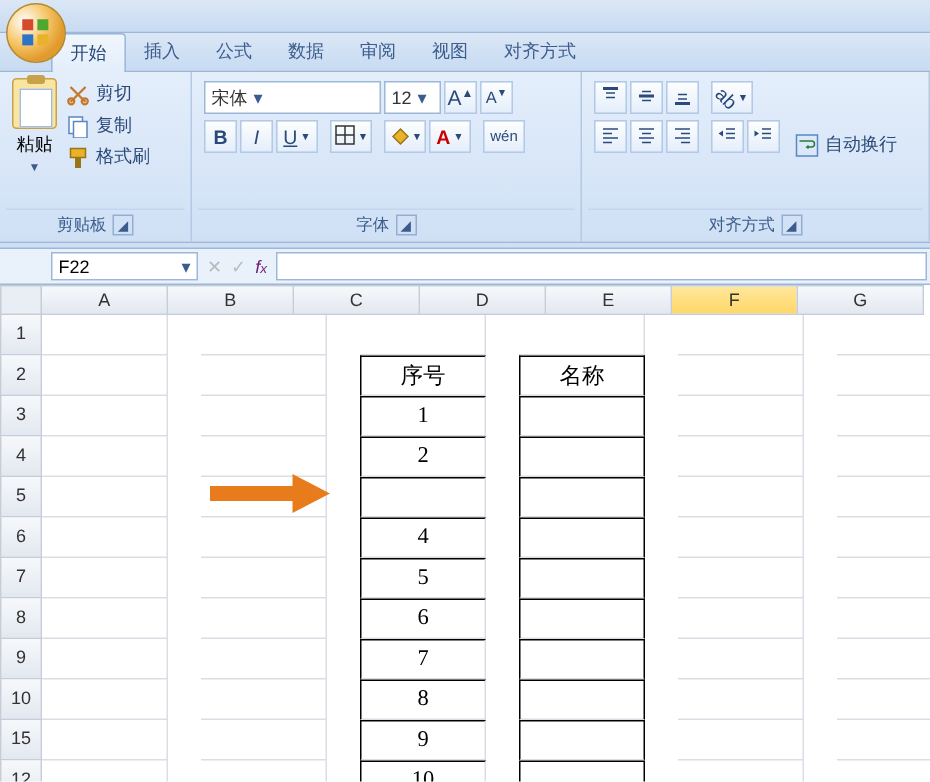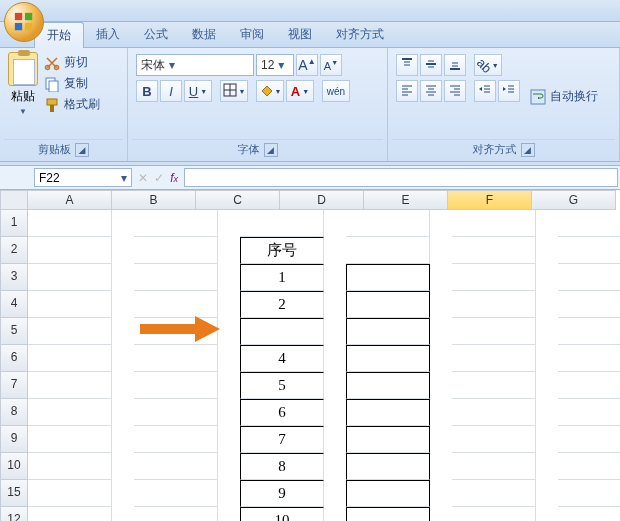--- a/index.html
+++ b/index.html
@@ -337,20 +337,21 @@
             <div class="cell"></div>
             <div class="cell"></div>
             <div class="cell"></div>
             <div class="cell"></div>
             <div class="cell"></div>
           </div>
           <div class="cellrow">
             <div class="cell"></div>
             <div class="cell"></div>
             <div class="cell" style="border-top: 1.5px solid rgb(0, 0, 0); border-left: 1.5px solid rgb(0, 0, 0);">序号</div>
+            <div class="cell" style="border-top: 1.5px solid rgb(0, 0, 0); border-left: 1.5px solid rgb(0, 0, 0); border-right: 1.5px solid rgb(0, 0, 0);">名称</div>
             <div class="cell"></div>
             <div class="cell"></div>
             <div class="cell"></div>
           </div>
           <div class="cellrow">
             <div class="cell"></div>
             <div class="cell"></div>
             <div class="cell" style="border-top: 1.5px solid rgb(0, 0, 0); border-left: 1.5px solid rgb(0, 0, 0);">1</div>
             <div class="cell" style="border-top: 1.5px solid rgb(0, 0, 0); border-left: 1.5px solid rgb(0, 0, 0); border-right: 1.5px solid rgb(0, 0, 0);"></div>
             <div class="cell"></div>

